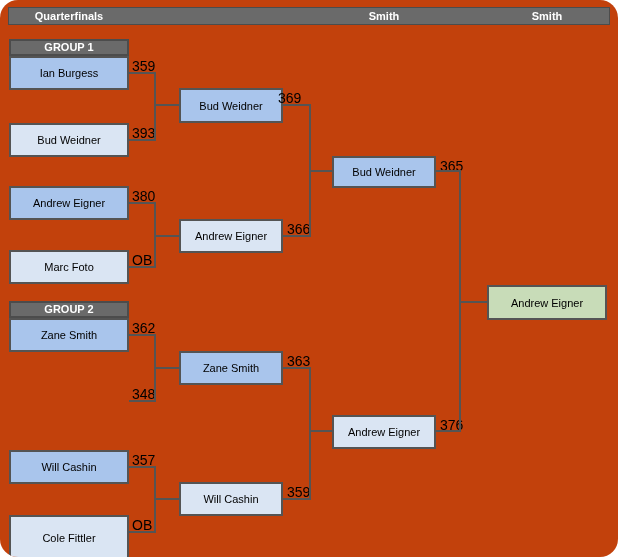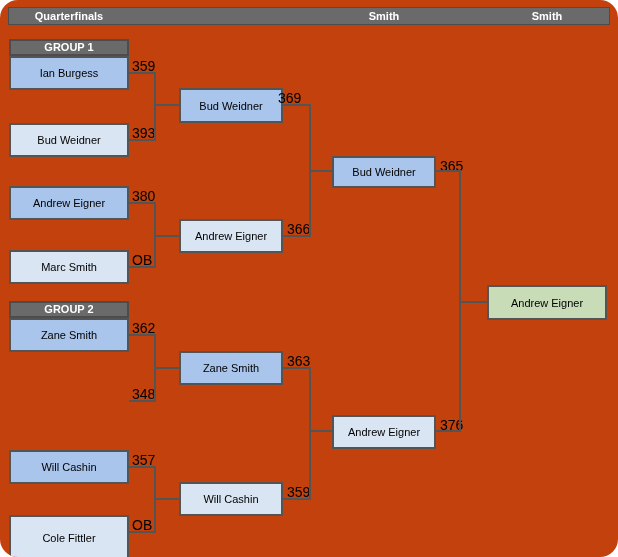--- a/index.html
+++ b/index.html
@@ -73,21 +73,21 @@
   <div class="col-header" style="left:9px; width:120px;">Quarterfinals</div>
   <div class="col-header" style="left:332px; width:104px;">Smith</div>
   <div class="col-header" style="left:487px; width:120px;">Smith</div>
 
   <div class="group-label" style="top:39px;">GROUP 1</div>
   <div class="group-label" style="top:301px;">GROUP 2</div>
 
   <div class="box blue" style="left:9px; top:56px;  width:120px; height:34px;">Ian Burgess</div>
   <div class="box light" style="left:9px; top:123px; width:120px; height:34px;">Bud Weidner</div>
   <div class="box blue" style="left:9px; top:186px; width:120px; height:34px;">Andrew Eigner</div>
-  <div class="box light" style="left:9px; top:250px; width:120px; height:34px;">Marc Smith</div>
+  <div class="box light" style="left:9px; top:250px; width:120px; height:34px;">Marc Foto</div>
 
   <div class="box blue" style="left:9px; top:318px; width:120px; height:34px;">Zane Smith</div>
   <div class="box blue" style="left:9px; top:450px; width:120px; height:34px;">Will Cashin</div>
   <div class="box light" style="left:9px; top:515px; width:120px; height:46px;text-align:center;">Cole Fittler</div>
 
   <div class="score" style="left:132px; top:58px;">359</div>
   <div class="score" style="left:132px; top:125px;">393</div>
   <div class="score" style="left:132px; top:188px;">380</div>
   <div class="score" style="left:132px; top:252px;">OB</div>
   <div class="score" style="left:132px; top:320px;">362</div>

